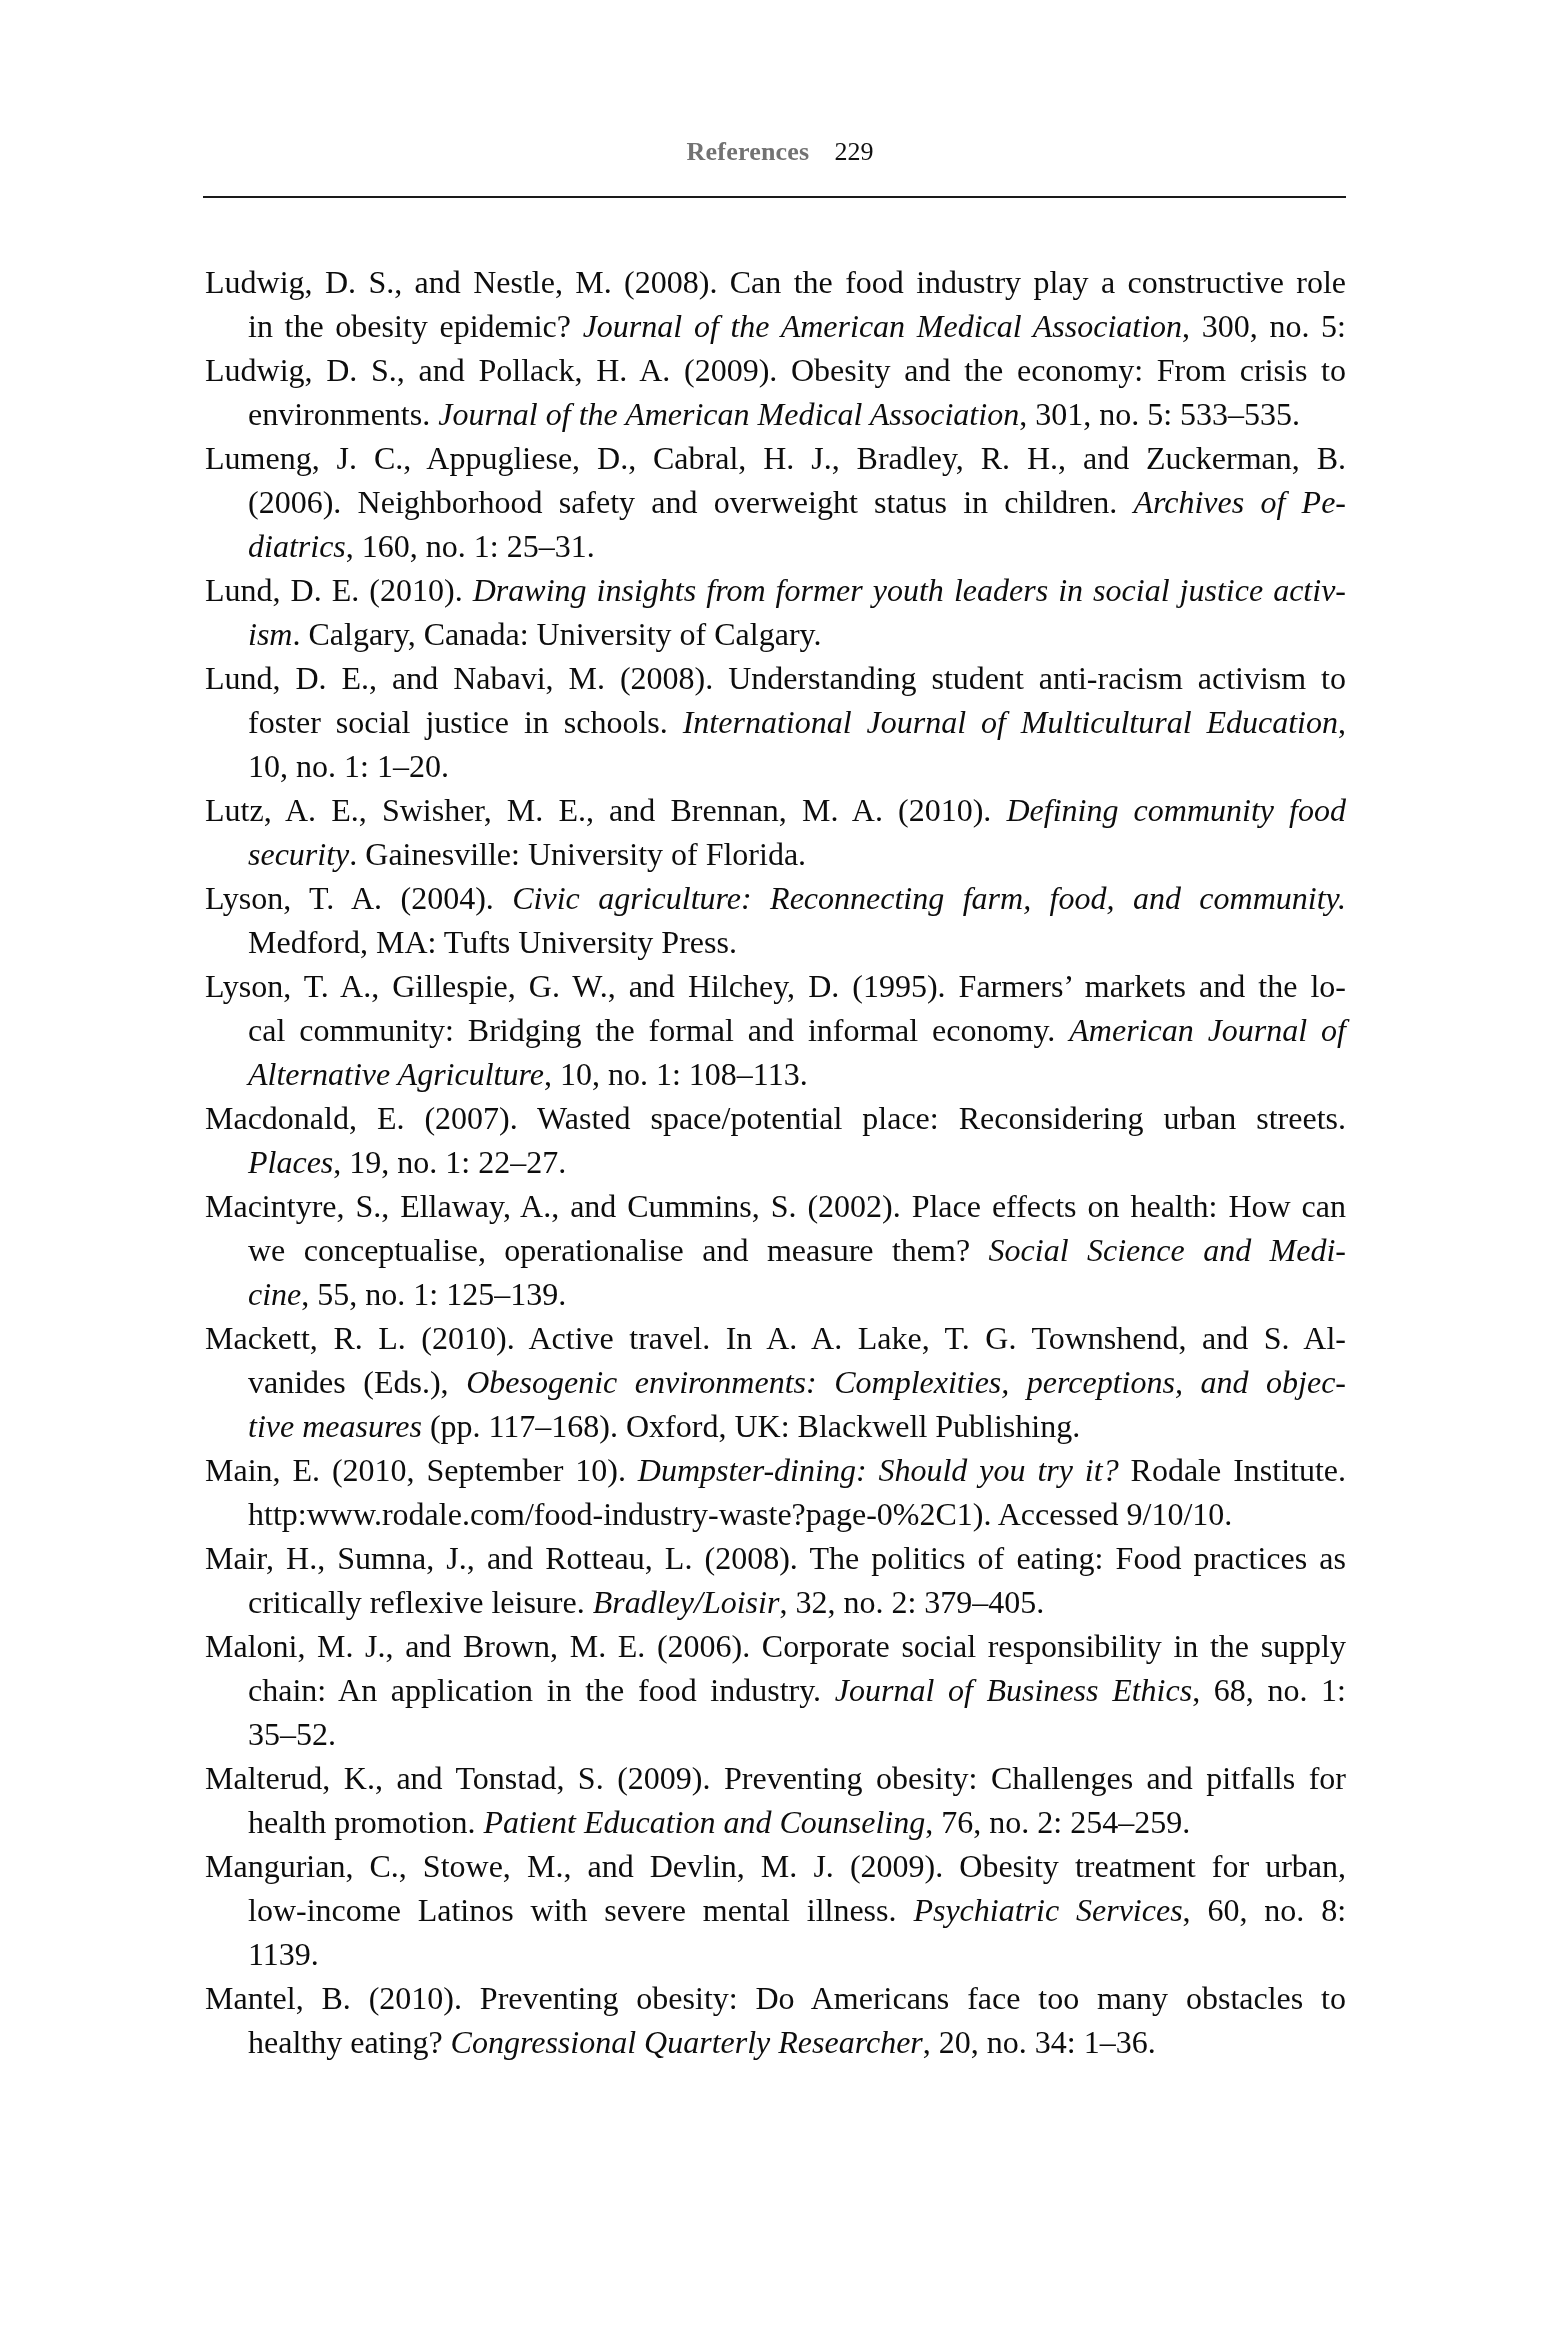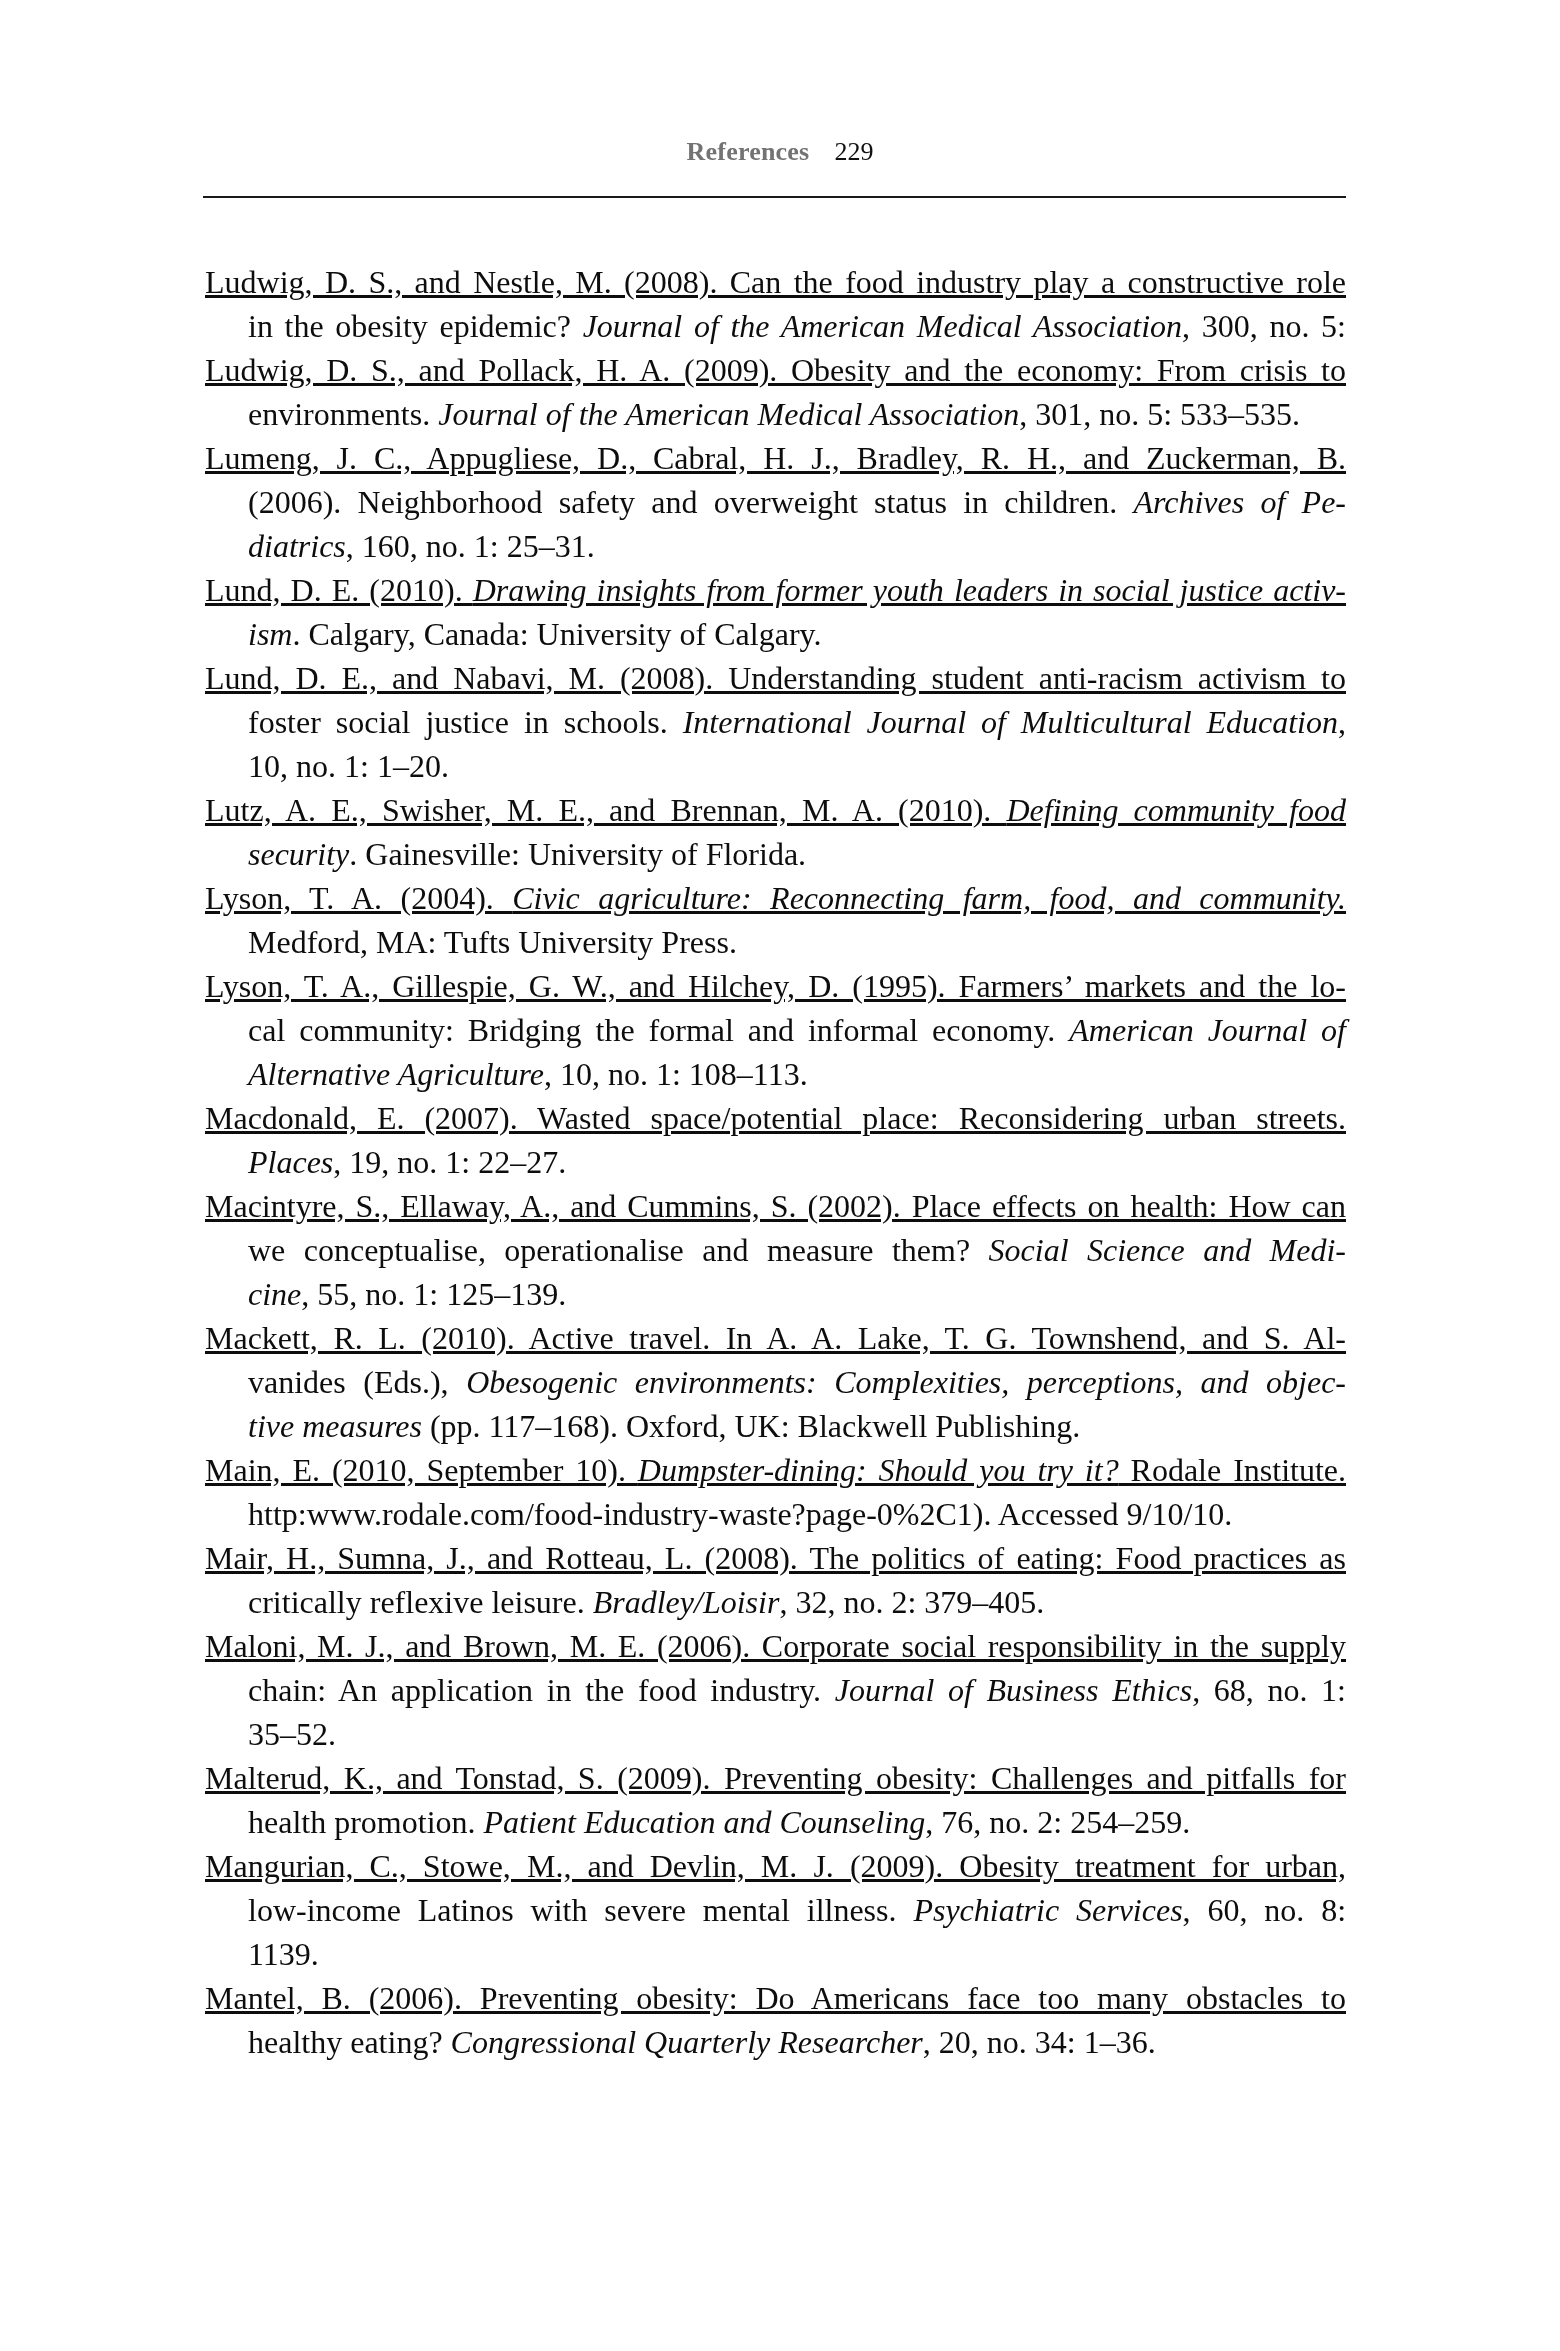--- a/index.html
+++ b/index.html
@@ -17,21 +17,21 @@
     position: absolute; left: 203px; top: 196px; width: 1143px; height: 1.9px; background: #1a1a1a;
   }
   .refs {
     position: absolute; left: 205px; top: 260px; width: 1141px;
     font-family: "Liberation Serif", serif; font-size: 32px; line-height: 44px; color: #0d0d0d;
   }
   .ref-line {
     display: block; height: 44px; overflow: visible; white-space: normal;
     text-align: justify; text-align-last: justify; word-spacing: 0;
   }
-  .ref-line.first { padding-left: 0; width: 1141px; text-decoration: underline; }
+  .ref-line.first { padding-left: 0; width: 1141px; }
   .ref-line.cont { padding-left: 43px; width: 1098px; }
   .ref-line.last { text-align: left; text-align-last: left; }
   .ref-line i { font-style: italic; }
 </style>
 </head>
 <body>
 
 <div class="page">
   <div class="running-head">
     <span class="section">References</span><span class="gap"></span><span class="folio">229</span>
@@ -104,18 +104,18 @@
       <div>
         <div class="ref-line first"><span>Malterud, K., and Tonstad, S. (2009). Preventing obesity: Challenges and pitfalls for</span></div>
         <div class="ref-line cont last"><span>health promotion. </span><i>Patient Education and Counseling</i><span>, 76, no. 2: 254–259.</span></div>
       </div>
       <div>
         <div class="ref-line first"><span>Mangurian, C., Stowe, M., and Devlin, M. J. (2009). Obesity treatment for urban,</span></div>
         <div class="ref-line cont"><span>low-income Latinos with severe mental illness. </span><i>Psychiatric Services</i><span>, 60, no. 8:</span></div>
         <div class="ref-line cont last"><span>1139.</span></div>
       </div>
       <div>
-        <div class="ref-line first"><span>Mantel, B. (2006). Preventing obesity: Do Americans face too many obstacles to</span></div>
+        <div class="ref-line first"><span>Mantel, B. (2010). Preventing obesity: Do Americans face too many obstacles to</span></div>
         <div class="ref-line cont last"><span>healthy eating? </span><i>Congressional Quarterly Researcher</i><span>, 20, no. 34: 1–36.</span></div>
       </div>
     </div>
 </div>
 
 
 </body></html>

